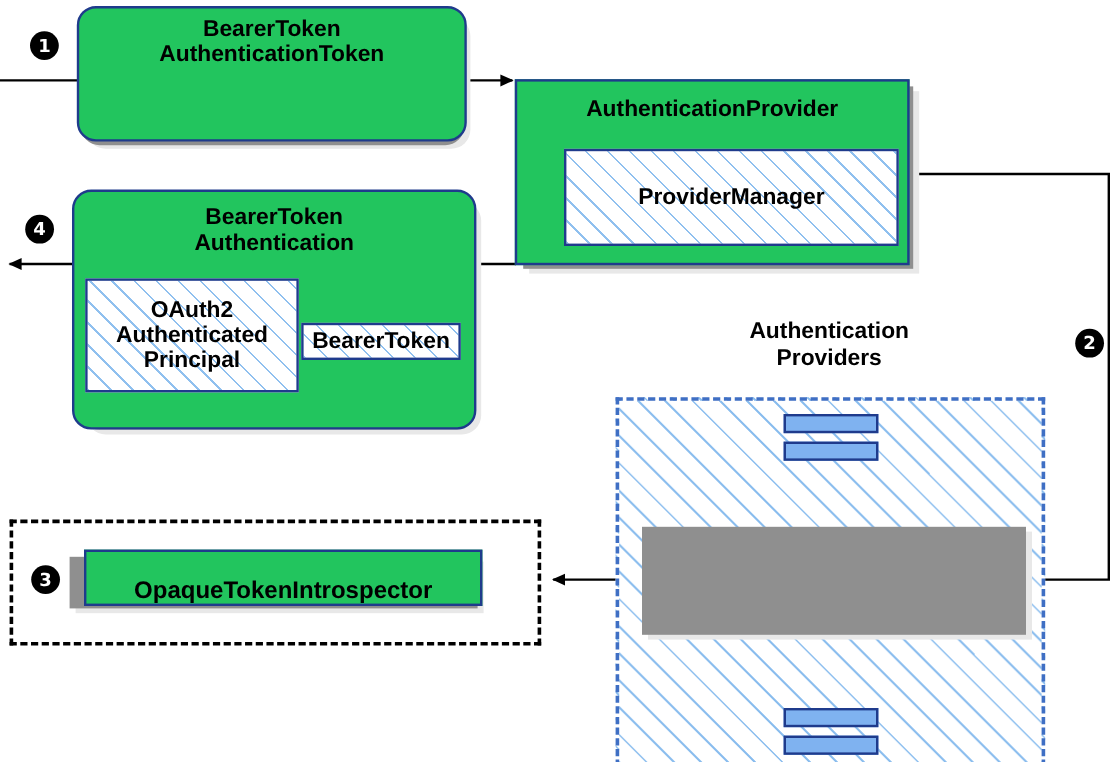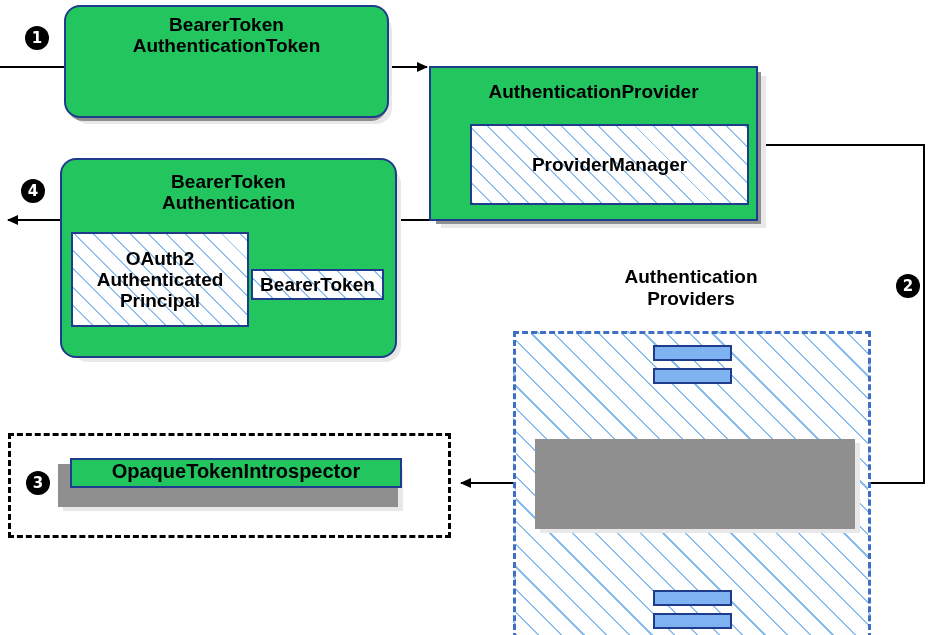--- a/index.html
+++ b/index.html
@@ -226,19 +226,19 @@
   <div class="shadow-inner" style="left:535px; top:439px; width:320px; height:90px;"></div>
 
 
   <div class="num-marker" style="left:896px; top:274px;">2</div>
 
   <div class="dashed-black" style="left:8px; top:433px; width:443px; height:105px;"></div>
 
   <div class="shadow-outer" style="left:63px; top:468px; width:340px; height:43px;"></div>
   <div class="shadow-inner" style="left:58px; top:464px; width:340px; height:43px;"></div>
 
-  <div class="blue-box" style="left:70px; top:458px; width:332px; height:30px; justify-content:flex-start; font-size:20px;">
+  <div class="blue-box" style="left:70px; top:458px; width:332px; height:47px; justify-content:flex-end; font-size:20px;">
     <div class="box-title" style="font-size:20px;">OpaqueTokenIntrospector</div>
   </div>
 
   <div class="num-marker" style="left:26px; top:471px;">3</div>
 
 </div>
 
 </body></html>

